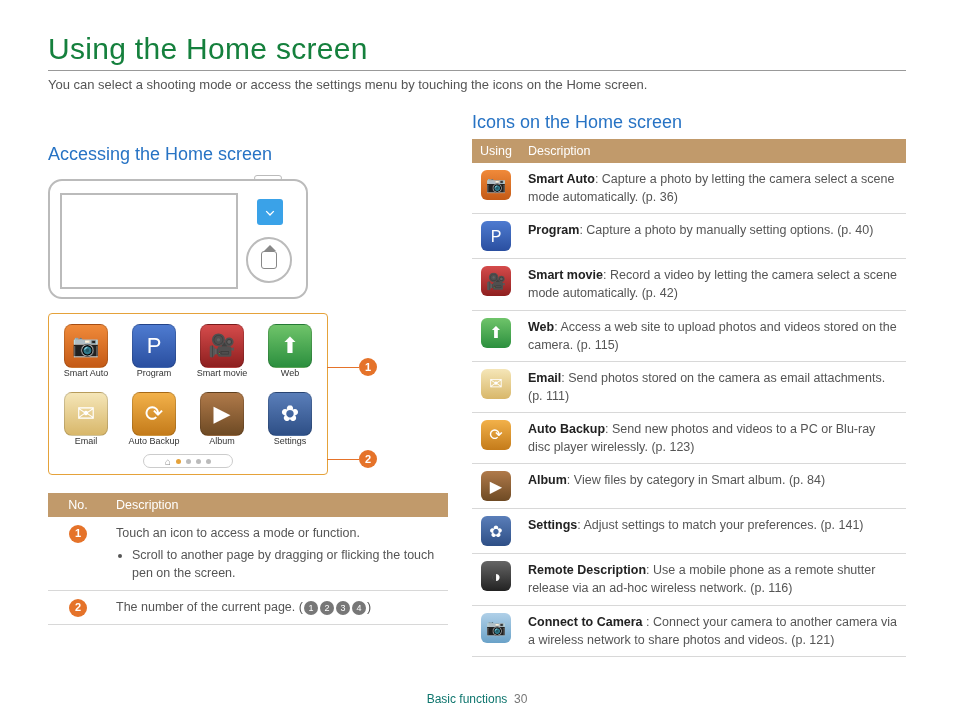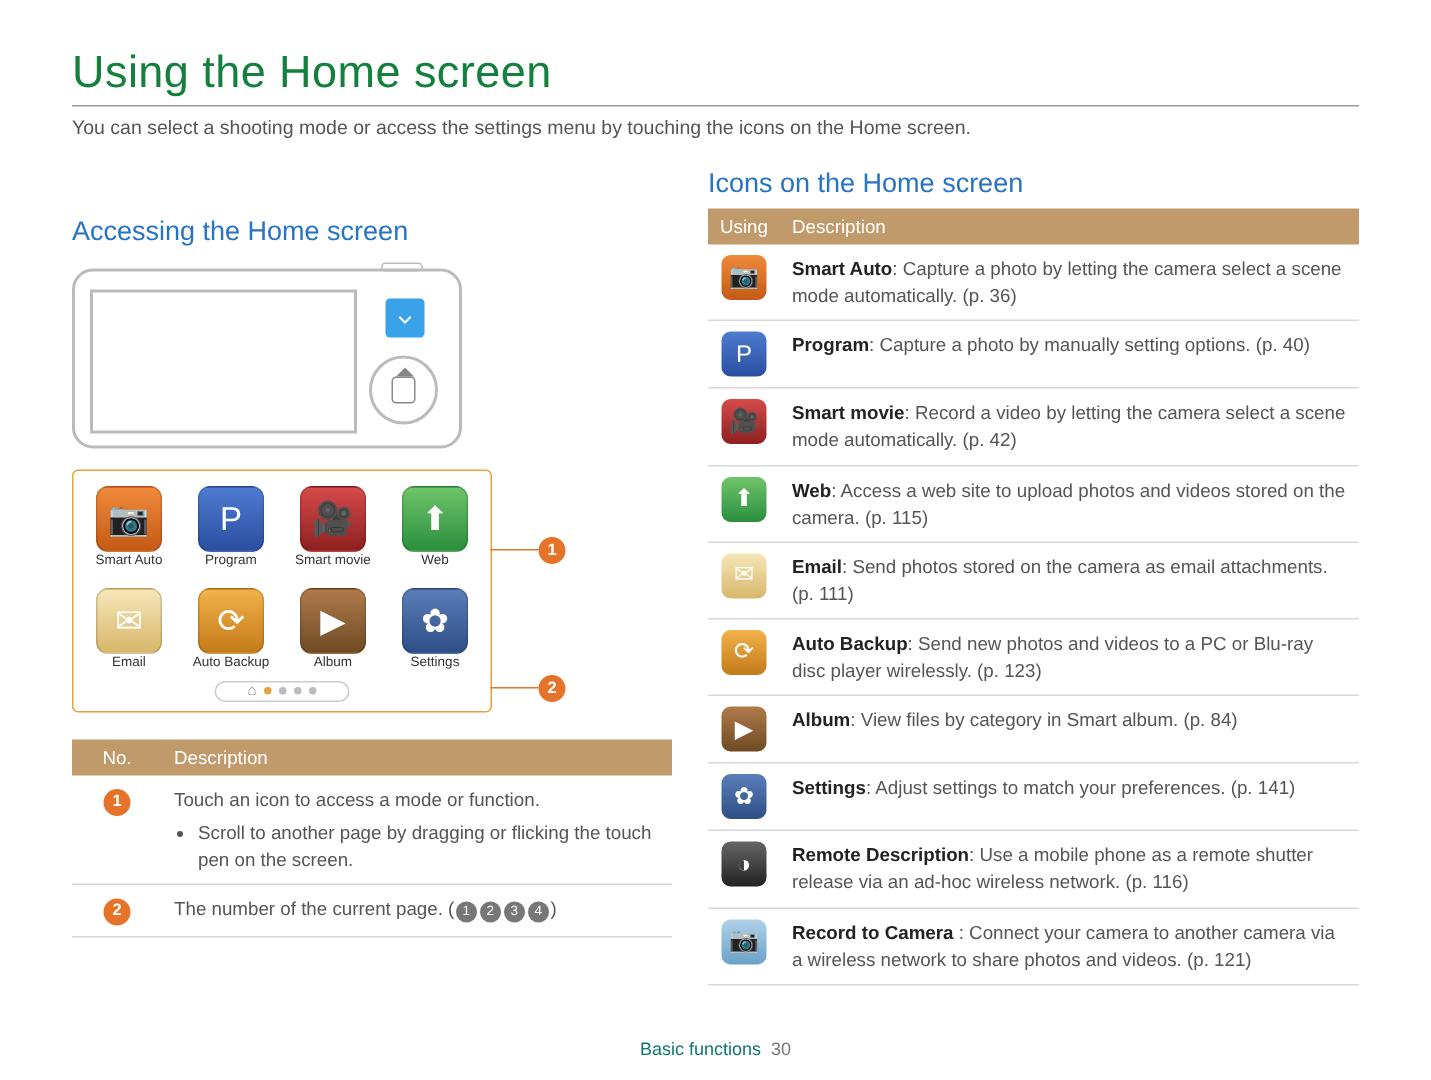--- a/index.html
+++ b/index.html
@@ -323,21 +323,21 @@
           <tr>
             <td class="ico-col"><span class="table-ico ico settings">✿</span></td>
             <td><span class="bold">Settings</span><span>: Adjust settings to match your preferences. (p. 141)</span></td>
           </tr>
           <tr>
             <td class="ico-col"><span class="table-ico ico remote">◑</span></td>
             <td><span class="bold">Remote Description</span><span>: Use a mobile phone as a remote shutter release via an ad-hoc wireless network. (p. 116)</span></td>
           </tr>
           <tr>
             <td class="ico-col"><span class="table-ico ico camcam">📷</span></td>
-            <td><span class="bold">Record to Camera </span><span>: Connect your camera to another camera via a wireless network to share photos and videos. (p. 121)</span></td>
+            <td><span class="bold">Connect to Camera </span><span>: Connect your camera to another camera via a wireless network to share photos and videos. (p. 121)</span></td>
           </tr>
         </tbody>
     </table>
   </div>
 </div>
 
 <div class="footer">
   <span class="sec">Basic functions</span>&nbsp;&nbsp;<span>30</span>
 </div>
 

